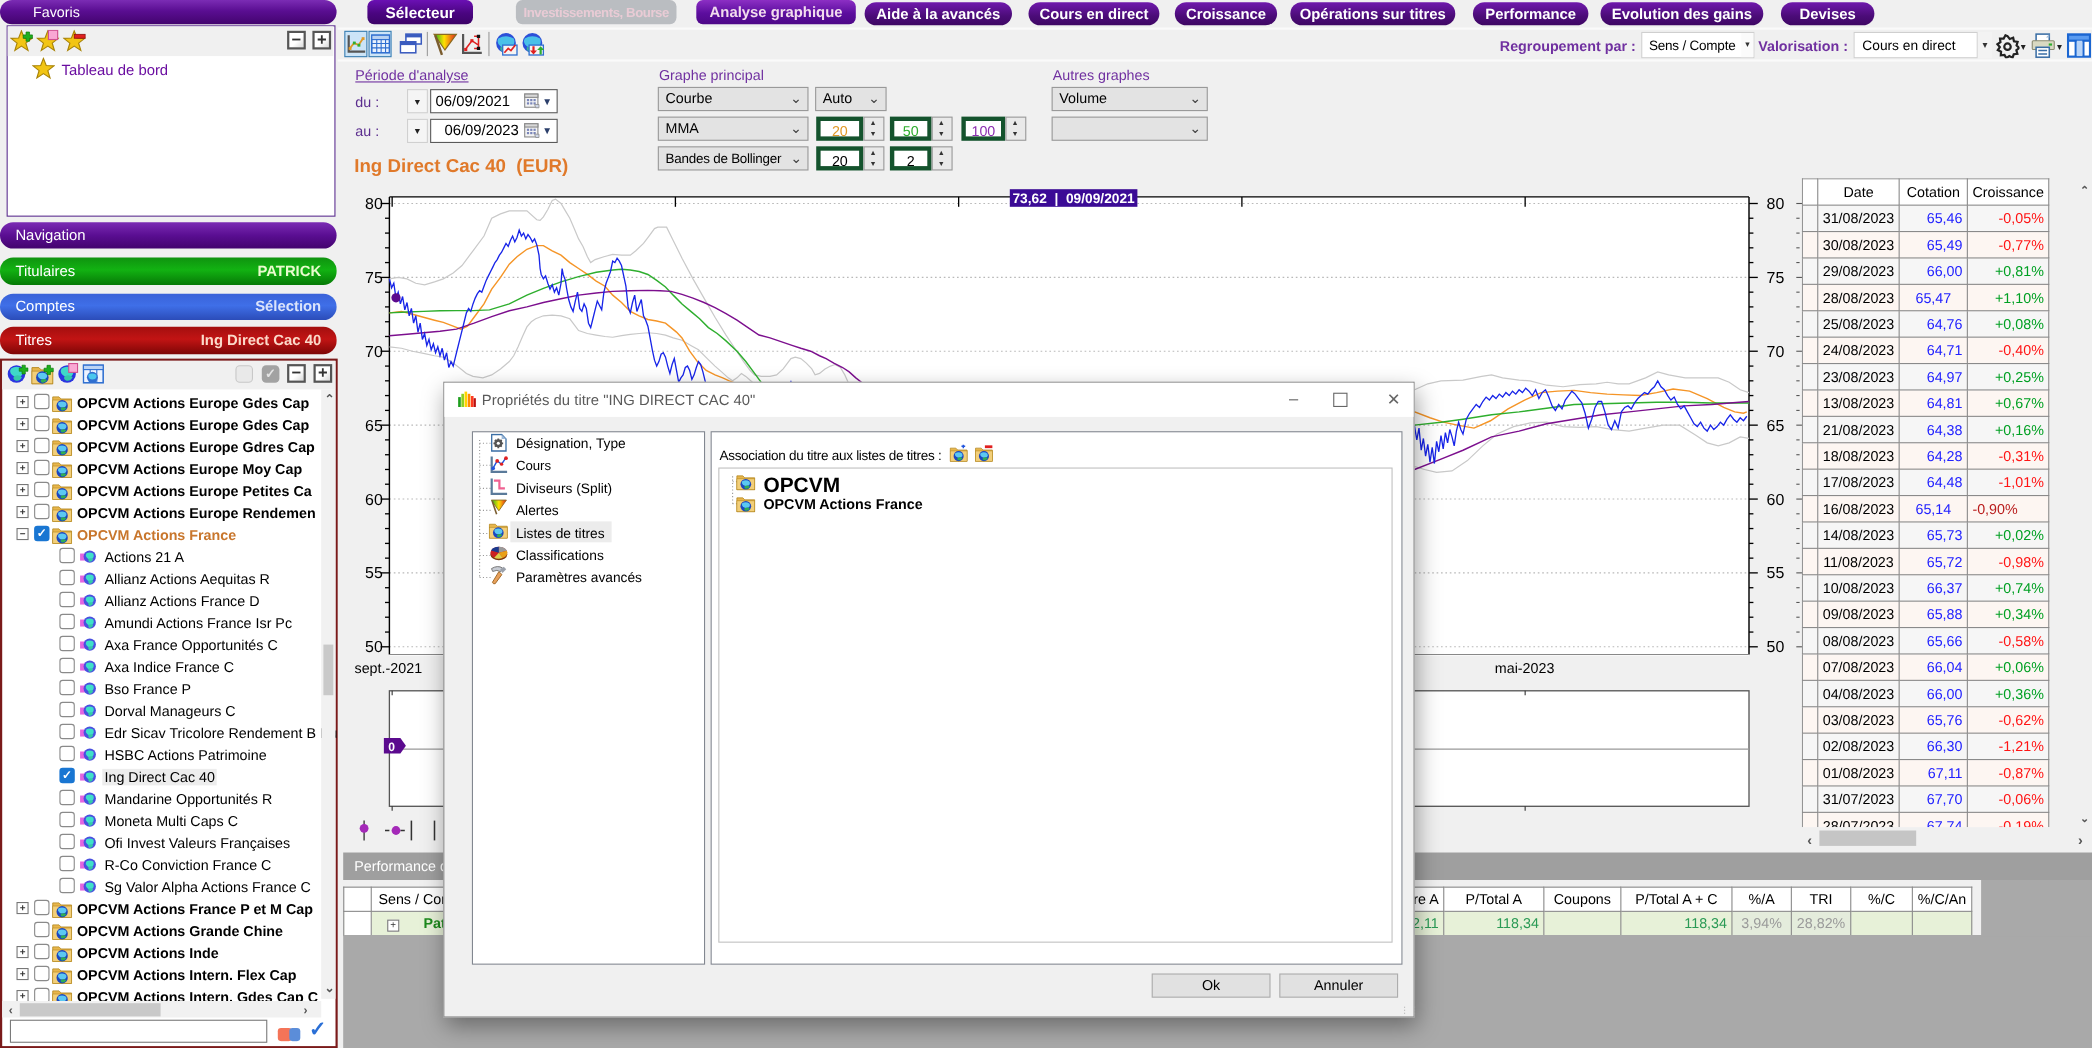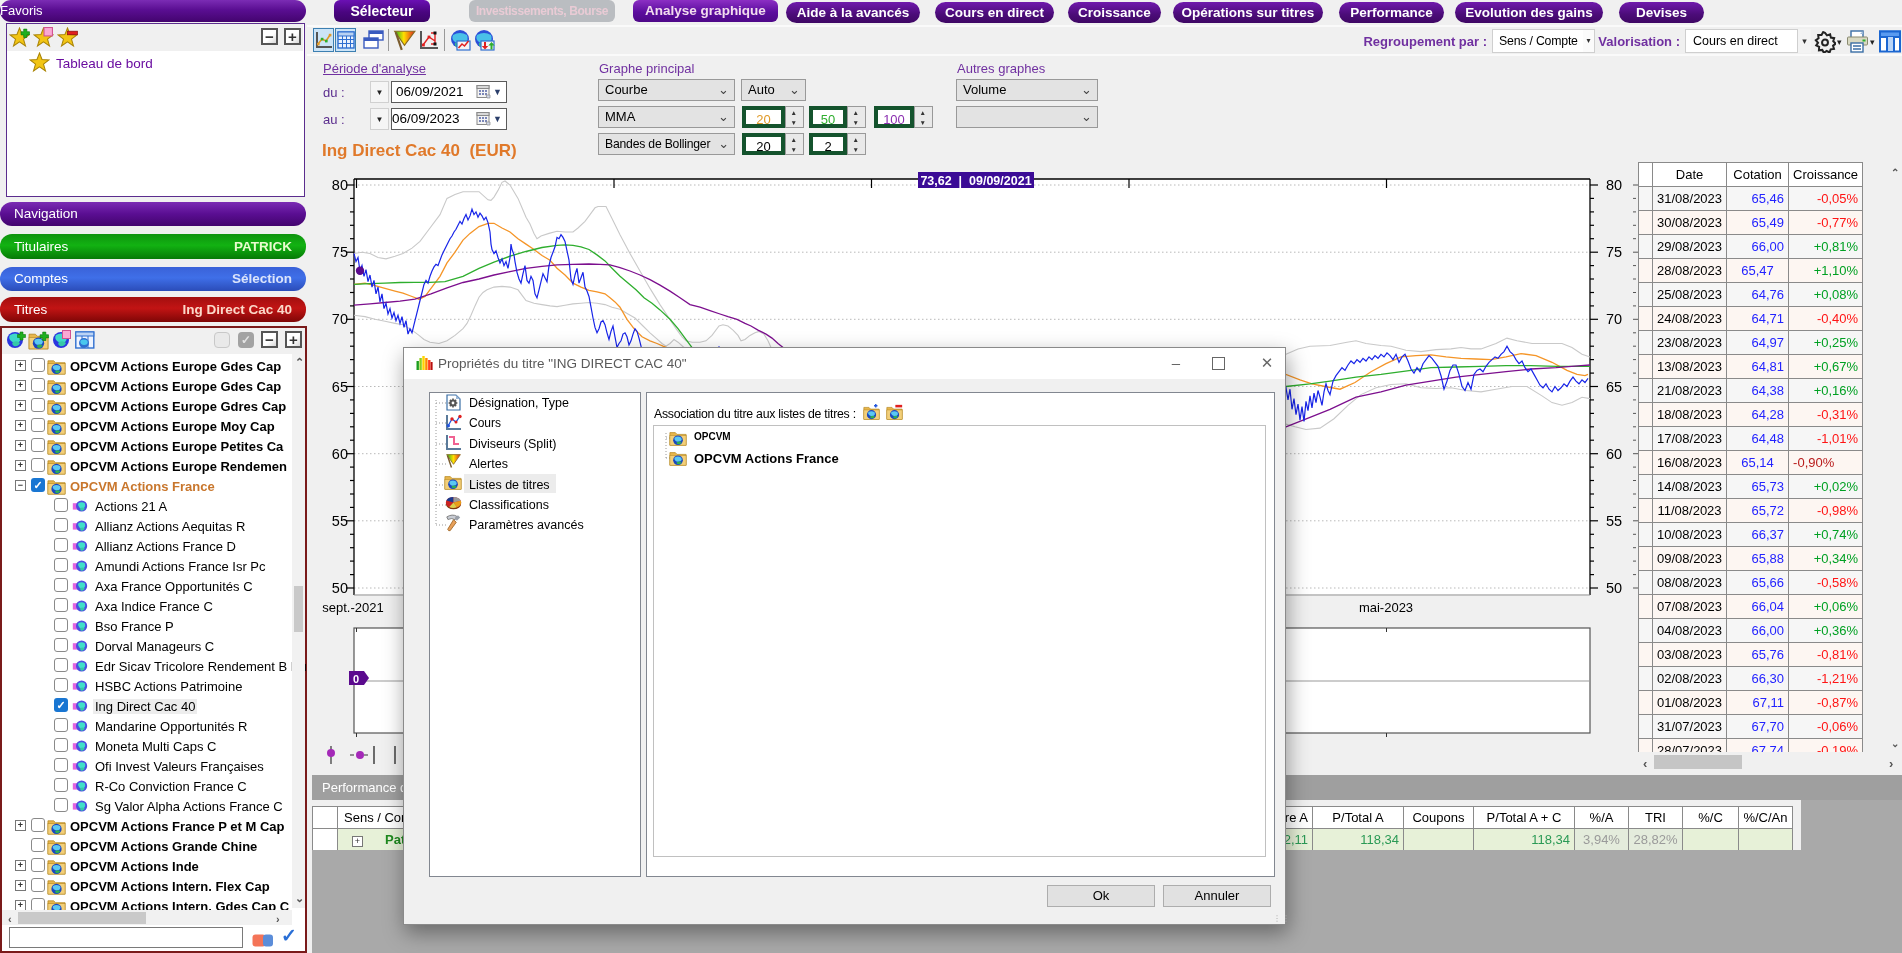--- a/index.html
+++ b/index.html
@@ -17,21 +17,21 @@
 .dtbl td{border:1px solid #8a8a8a;font-size:13px;height:24px;padding:0 4px;white-space:nowrap}
 .btbl td{border:1px solid #8a8a8a;font-size:13px;height:22px;padding:0 4px;white-space:nowrap}
 .treerow{position:absolute;left:0;height:20px;width:290px;font-size:13px;white-space:nowrap}
 .exp{position:absolute;left:13px;top:4px;width:11px;height:11px;border:1px solid #777;background:#fff;
  font-size:9px;line-height:9px;text-align:center;color:#333;font-weight:bold}
 .cb{position:absolute;top:2px;width:14px;height:14px;border:1px solid #8a8a8a;border-radius:3px;background:#fff}
 .cbc{position:absolute;top:2px;width:14px;height:14px;border-radius:3px;background:#1976d2;color:#fff;
  font-size:11px;line-height:14px;text-align:center;font-weight:bold}
 .scrbtn{color:#555;font-size:11px;position:absolute;font-weight:bold}
 </style></head><body>
-<div class="a" style="left:0;top:0;width:306px;height:22px;border-radius:11px;background:linear-gradient(180deg,#7b2cb4 0%,#5a0e92 45%,#43046e 100%);color:#fff;font-size:13px;line-height:22px;padding-left:0">Favoris</div>
+<div class="a" style="left:0;top:0;width:306px;height:22px;border-radius:11px;background:linear-gradient(180deg,#7b2cb4 0%,#5a0e92 45%,#43046e 100%);color:#fff;font-size:13px;line-height:22px;padding-left:30px">Favoris</div>
 <div class="a" style="left:6px;top:23px;width:299px;height:174px;background:#fff;border:1.5px solid #5b2d8e">
     <div class="a" style="left:0;top:0;width:296px;height:27px;background:#f0f0f0"></div>
     <svg class="a" style="left:2px;top:3px" width="21" height="21" viewBox="0 0 20 20">
       <path d="M10 1 L12.4 7.2 L19 7.5 L13.8 11.6 L15.7 18 L10 14.2 L4.3 18 L6.2 11.6 L1 7.5 L7.6 7.2 Z" fill="#f2c514" stroke="#a98408" stroke-width="1"></path>
       <g>
         <rect x="12" y="2" width="7" height="7" fill="none"></rect>
         <path d="M14 2 h3 v2.5 h2.5 v3 h-2.5 v2.5 h-3 v-2.5 h-2.5 v-3 h2.5 Z" fill="#1faf1f" stroke="#0a7a0a" stroke-width="0.6"></path>
       </g>
     </svg>
     <svg class="a" style="left:26px;top:3px" width="21" height="21" viewBox="0 0 20 20">
@@ -519,21 +519,21 @@
       <rect x="6" y="6" width="2" height="2"></rect>
       <rect x="9" y="6" width="2" height="2"></rect>
       <rect x="3" y="9" width="2" height="2"></rect>
       <rect x="6" y="9" width="2" height="2"></rect>
       <rect x="9" y="9" width="2" height="2"></rect>
     </g>
     <path d="M10 11 l4 0 0 3 -3 0 z" fill="#cfd6e8" stroke="#8a8a8a" stroke-width="0.7"></path>
   </svg>
 <div class="a" style="left:493px;top:81px;color:#2b3f6b;font-size:9px;line-height:22px">▼</div>
 <div class="a" style="left:370px;top:108px;width:19px;height:22px;background:#f5f5f5;border:1px solid #d0d0d0;text-align:center;font-size:8px;line-height:22px;color:#222">▼</div>
-<div class="a" style="left:391px;top:108px;width:116px;height:22px;background:#fff;border:1.5px solid #5a5a5a;font-size:13.5px;line-height:19px;padding-left:0;color:#000">06/09/2023</div>
+<div class="a" style="left:391px;top:108px;width:116px;height:22px;background:#fff;border:1.5px solid #5a5a5a;font-size:13.5px;line-height:19px;padding-left:12px;color:#000">06/09/2023</div>
 <svg class="a" style="left:476px;top:111px" width="15" height="15" viewBox="0 0 15 15">
     <rect x="1" y="1.5" width="12" height="12" fill="#f4f4f4" stroke="#8a8a8a"></rect>
     <rect x="1" y="1.5" width="12" height="3" fill="#d8d8d8" stroke="#8a8a8a"></rect>
     <g fill="#7a86b8">
       <rect x="3" y="6" width="2" height="2"></rect>
       <rect x="6" y="6" width="2" height="2"></rect>
       <rect x="9" y="6" width="2" height="2"></rect>
       <rect x="3" y="9" width="2" height="2"></rect>
       <rect x="6" y="9" width="2" height="2"></rect>
       <rect x="9" y="9" width="2" height="2"></rect>
@@ -839,21 +839,21 @@
         <tr style="background:#f6f6f6">
           <td></td>
           <td style="text-align:center">04/08/2023</td>
           <td style="text-align:right;color:#2222ff">66,00</td>
           <td style="text-align:right;color:#00a023">+0,36%</td>
         </tr>
         <tr style="background:#fdf6f2">
           <td></td>
           <td style="text-align:center">03/08/2023</td>
           <td style="text-align:right;color:#2222ff">65,76</td>
-          <td style="text-align:right;color:#ff1414">-0,81%</td>
+          <td style="text-align:right;color:#ff1414">-0,62%</td>
         </tr>
         <tr style="background:#f6f6f6">
           <td></td>
           <td style="text-align:center">02/08/2023</td>
           <td style="text-align:right;color:#2222ff">66,30</td>
           <td style="text-align:right;color:#ff1414">-1,21%</td>
         </tr>
         <tr style="background:#fdf6f2">
           <td></td>
           <td style="text-align:center">01/08/2023</td>
@@ -1028,21 +1028,21 @@
       <line x1="13" y1="13" x2="19" y2="13" stroke="#999" stroke-width="1" stroke-dasharray="1,2"></line>
       <line x1="13" y1="33" x2="19" y2="33" stroke="#999" stroke-width="1" stroke-dasharray="1,2"></line>
     </svg>
     <svg class="a" style="left:265px;top:81px" width="18" height="18" viewBox="0 0 20 20">
       <path d="M1 4 h6 l2 2 h10 v12 H1 Z" fill="#e8b64c" stroke="#b58820" stroke-width="0.8"></path>
       <rect x="1" y="7" width="18" height="11" fill="#f2cf7a" stroke="#b58820" stroke-width="0.6"></rect>
       <circle cx="10" cy="12.5" r="5.4" fill="#1b47c0"></circle>
       <path d="M6.3 9.4 Q10 7.3 13.7 9.6 Q15 12 12.7 13.7 Q9 14.9 7.1 13 Q5.3 11.2 6.3 9.4Z" fill="#5bc8f2"></path>
       <path d="M8.8 14.5 Q12 13 14 14.9 Q12.6 17.4 9.7 17 Q7.8 15.9 8.8 14.5Z" fill="#2fae54"></path>
     </svg>
-    <div class="a" style="left:290px;top:83px;font-size:10px;font-weight:bold">OPCVM</div>
+    <div class="a" style="left:290px;top:83px;font-size:19px;font-weight:bold">OPCVM</div>
     <svg class="a" style="left:265px;top:101px" width="18" height="18" viewBox="0 0 20 20">
       <path d="M1 4 h6 l2 2 h10 v12 H1 Z" fill="#e8b64c" stroke="#b58820" stroke-width="0.8"></path>
       <rect x="1" y="7" width="18" height="11" fill="#f2cf7a" stroke="#b58820" stroke-width="0.6"></rect>
       <circle cx="10" cy="12.5" r="5.4" fill="#1b47c0"></circle>
       <path d="M6.3 9.4 Q10 7.3 13.7 9.6 Q15 12 12.7 13.7 Q9 14.9 7.1 13 Q5.3 11.2 6.3 9.4Z" fill="#5bc8f2"></path>
       <path d="M8.8 14.5 Q12 13 14 14.9 Q12.6 17.4 9.7 17 Q7.8 15.9 8.8 14.5Z" fill="#2fae54"></path>
     </svg>
     <div class="a" style="left:290px;top:103px;font-size:13px;font-weight:bold">OPCVM Actions France</div>
     <div class="a" style="left:643px;top:537px;width:108px;height:22px;background:#e1e1e1;border:1px solid #adadad;text-align:center;font-size:13px;line-height:20px">Ok</div>
     <div class="a" style="left:759px;top:537px;width:108px;height:22px;background:#e1e1e1;border:1px solid #adadad;text-align:center;font-size:13px;line-height:20px">Annuler</div>

